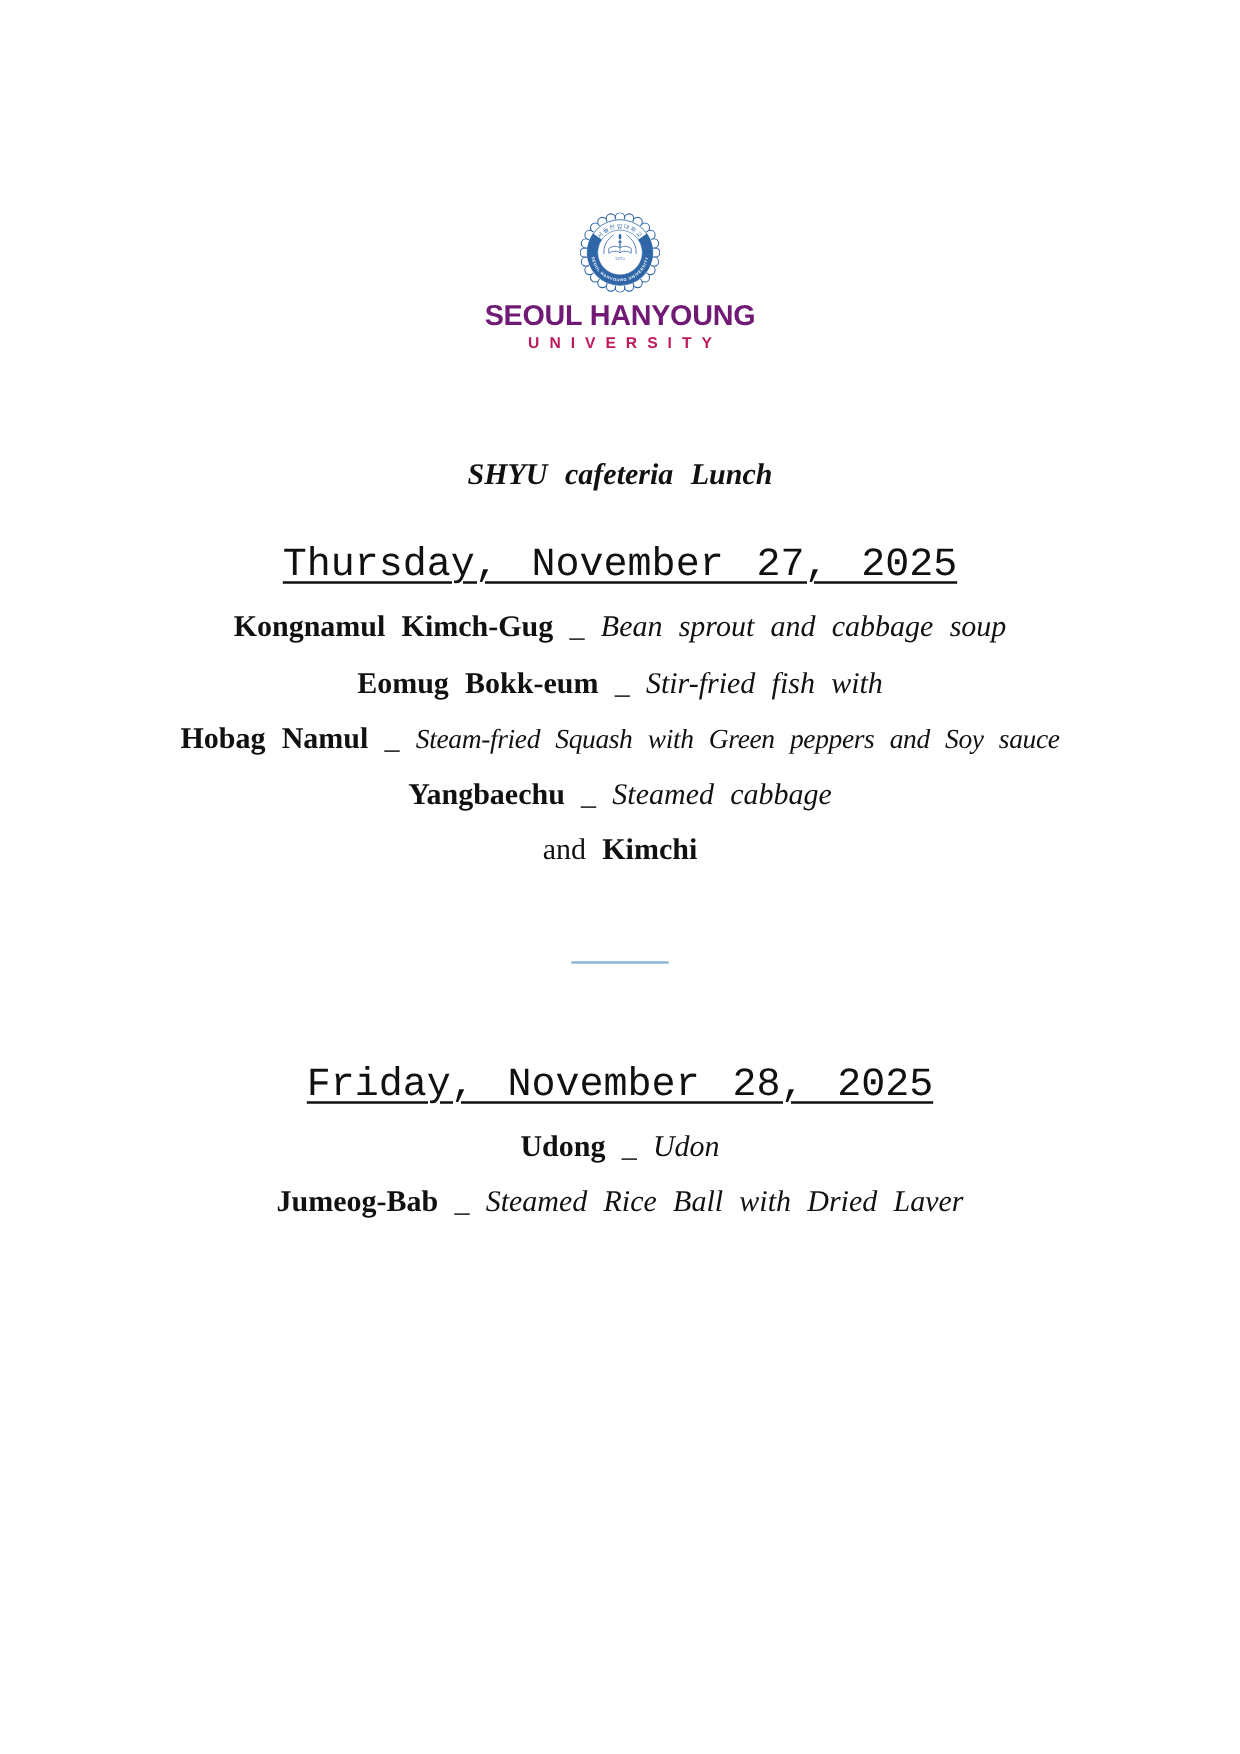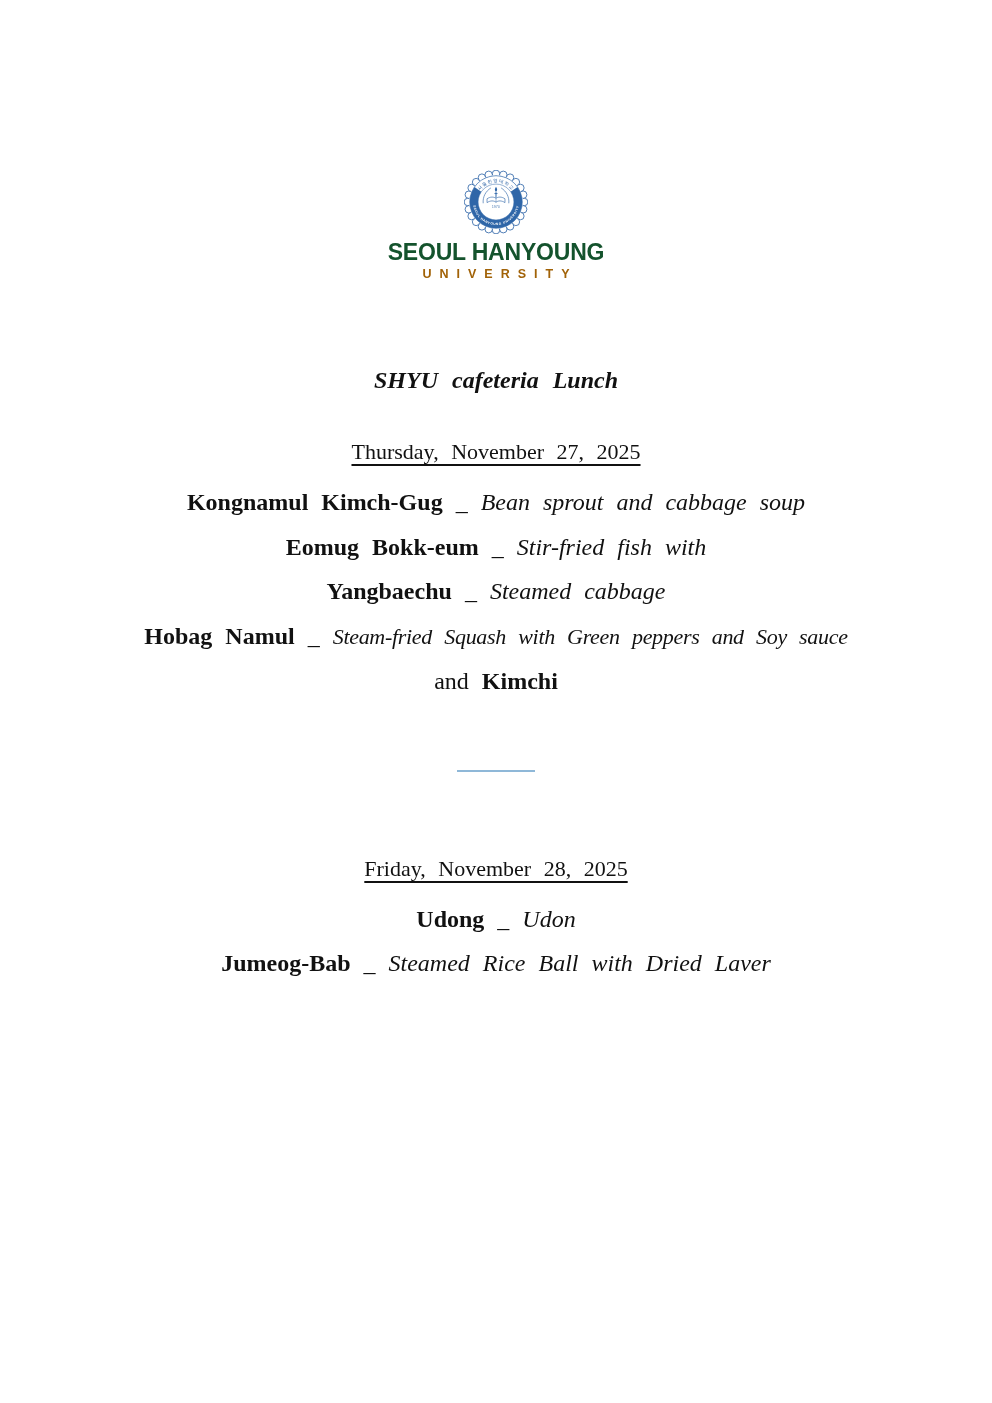--- a/index.html
+++ b/index.html
@@ -26,47 +26,48 @@
     display: block;
     margin: 0 auto;
   }
   .org-name {
     margin-top: 6px;
     font-family: "Liberation Sans", "DejaVu Sans", sans-serif;
     font-weight: 700;
     font-size: 23px;
     line-height: 25px;
     letter-spacing: -0.2px;
-    color: #14532d;
+    color: #701a75;
   }
   .org-sub {
     margin-top: 2px;
     font-family: "Liberation Sans", "DejaVu Sans", sans-serif;
     font-weight: 600;
     font-size: 12.5px;
     line-height: 14px;
     letter-spacing: 8px;
     text-indent: 8px;
-    color: #a16207;
+    color: #be185d;
   }
 
   
   .doc-title {
     margin-top: 84px;
     font-size: 24px;
     font-weight: 700;
     line-height: 30px;
     word-spacing: 8px;
     font-style: italic;
   }
   .date-heading {
-    font-size: 22px;
+    font-size: 32px;
     font-weight: 400;
     line-height: 34px;
     word-spacing: 7px;
+    font-family: Liberation Mono, monospace;
   }
   .date-heading.thursday { margin-top: 40px; }
   .date-heading.friday   { margin-top: 80px; }
   .date-heading .date-text {
     text-decoration: underline;
     text-decoration-thickness: 1.5px;
     text-underline-offset: 5px;
   }
   .menu { margin-top: 11px; }
   .menu-line {
@@ -160,22 +161,22 @@
     <div class="org-sub">UNIVERSITY</div>
   </div>
 
   <h1 class="doc-title">SHYU cafeteria Lunch</h1>
 
   <section>
     <h2 class="date-heading thursday"><span class="date-text">Thursday, November 27, 2025</span></h2>
     <div class="menu">
       <p class="menu-line"><span class="item-name">Kongnamul Kimch-Gug</span> <span class="item-sep">_</span> <span class="item-desc">Bean sprout and cabbage soup</span></p>
       <p class="menu-line"><span class="item-name">Eomug Bokk-eum</span> <span class="item-sep">_</span> <span class="item-desc">Stir-fried fish with</span></p>
+      <p class="menu-line"><span class="item-name">Hobag Namul</span> <span class="item-sep">_</span> <span class="item-desc condensed">Steam-fried Squash with Green peppers and Soy sauce</span></p>
       <p class="menu-line"><span class="item-name">Yangbaechu</span> <span class="item-sep">_</span> <span class="item-desc">Steamed cabbage</span></p>
-      <p class="menu-line"><span class="item-name">Hobag Namul</span> <span class="item-sep">_</span> <span class="item-desc condensed">Steam-fried Squash with Green peppers and Soy sauce</span></p>
       <p class="menu-line"><span class="closing-prefix">and</span> <span class="item-name">Kimchi</span> <span class="item-desc"></span></p>
     </div>
   </section>
 
   <hr class="divider">
 
   <section>
     <h2 class="date-heading friday"><span class="date-text">Friday, November 28, 2025</span></h2>
     <div class="menu">
       <p class="menu-line"><span class="item-name">Udong</span> <span class="item-sep">_</span> <span class="item-desc">Udon</span></p>

